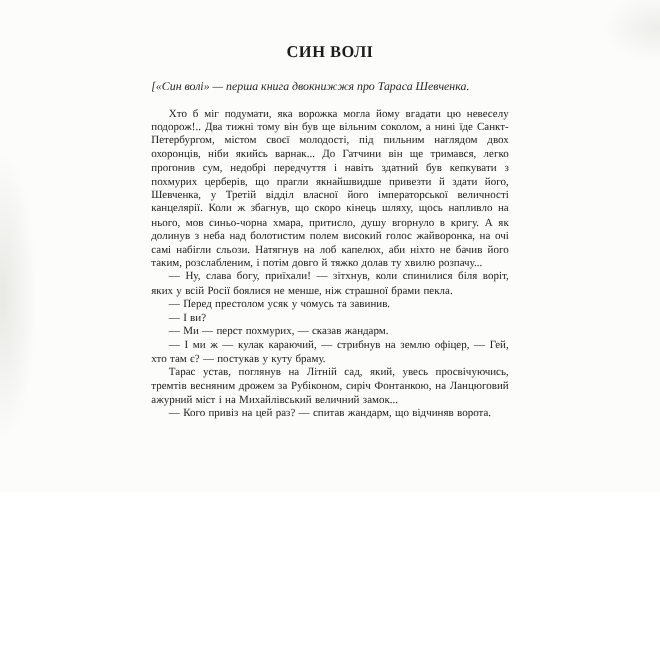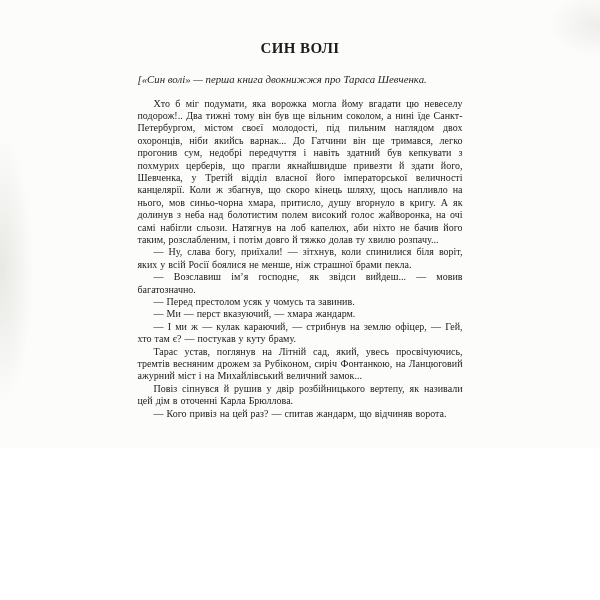--- a/index.html
+++ b/index.html
@@ -66,23 +66,22 @@
 
     <h1 class="title">СИН ВОЛІ</h1>
 
     <div class="epigraph">
       <div>[«Син волі» — перша книга двокнижжя про Тараса Шевченка.</div>
     </div>
 
     <div class="bodytext">
       <p>Хто б міг подумати, яка ворожка могла йому вгадати цю невеселу подорож!.. Два тижні тому він був ще вільним соколом, а нині їде Санкт-Петербургом, містом своєї молодості, під пильним наглядом двох охоронців, ніби якийсь варнак... До Гатчини він ще тримався, легко прогонив сум, недобрі передчуття і навіть здатний був кепкувати з похмурих церберів, що прагли якнайшвидше привезти й здати його, Шевченка, у Третій відділ власної його імператорської величності канцелярії. Коли ж збагнув, що скоро кінець шляху, щось напливло на нього, мов синьо-чорна хмара, притисло, душу вгорнуло в кригу. А як долинув з неба над болотистим полем високий голос жайворонка, на очі самі набігли сльози. Натягнув на лоб капелюх, аби ніхто не бачив його таким, розслабленим, і потім довго й тяжко долав ту хвилю розпачу...</p>
       <p>— Ну, слава богу, приїхали! — зітхнув, коли спинилися біля воріт, яких у всій Росії боялися не менше, ніж страшної брами пекла.</p>
-      <p>— Возславиш ім’я господнє, як звідси вийдеш... — мовив багатозначно.</p>
       <p>— Перед престолом усяк у чомусь та завинив.</p>
-      <p>— Ми — перст вказуючий, — хмара жандарм.</p>
+      <p>— І ви?</p>
+      <p>— Ми — перст похмурих, — сказав жандарм.</p>
       <p>— І ми ж — кулак караючий, — стрибнув на землю офіцер, — Гей, хто там є? — постукав у куту браму.</p>
       <p>Тарас устав, поглянув на Літній сад, який, увесь просвічуючись, тремтів весняним дрожем за Рубіконом, сиріч Фонтанкою, на Ланцюговий ажурний міст і на Михайлівський величний замок...</p>
-      <p>Повіз сіпнувся й рушив у двір розбійницького вертепу, як називали цей дім в оточенні Карла Брюллова.</p>
       <p>— Кого привіз на цей раз? — спитав жандарм, що відчиняв ворота.</p>
     </div>
 
   </div>
 </div>
 
 </body></html>

